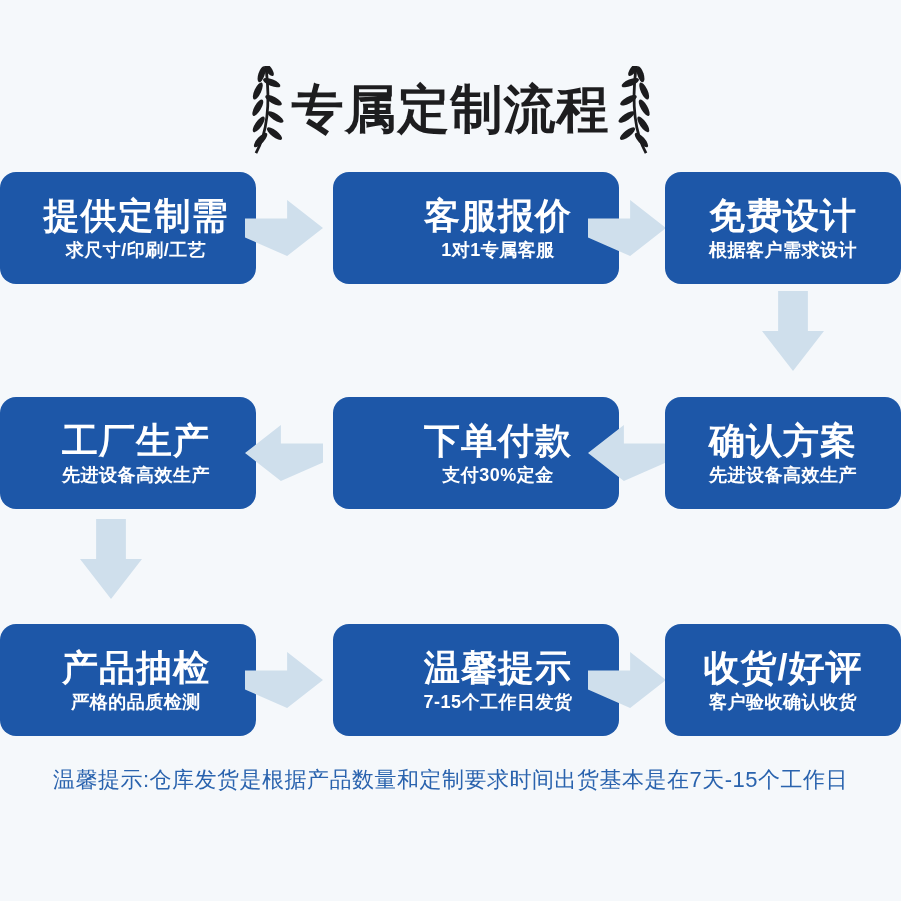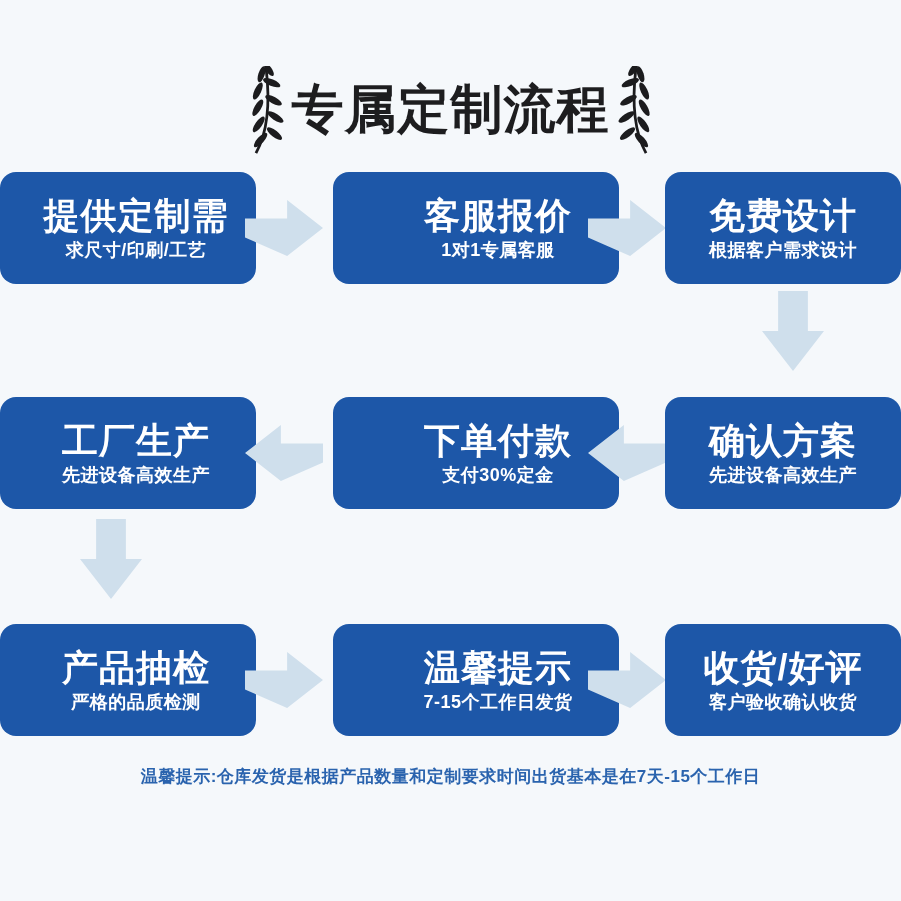--- a/index.html
+++ b/index.html
@@ -63,21 +63,21 @@
     clip-path: polygon(26% 0, 74% 0, 74% 50%, 100% 50%, 50% 100%, 0 50%, 26% 50%);
   }
   .va-right { left:762px; top:291px; }
   .va-left  { left:80px;  top:519px; }
 
   
   .note {
     position:absolute; left:0; right:0; top:765px;
     text-align:center;
     color: var(--note, #2a63ae);
-    font-size:17px; font-weight:700;
+    font-size:22px; font-weight:400;
     letter-spacing:0.5px;
     white-space:nowrap;
   }
 </style>
 </head>
 <body>
 
 <div class="canvas">
 
   <header class="title-row">

